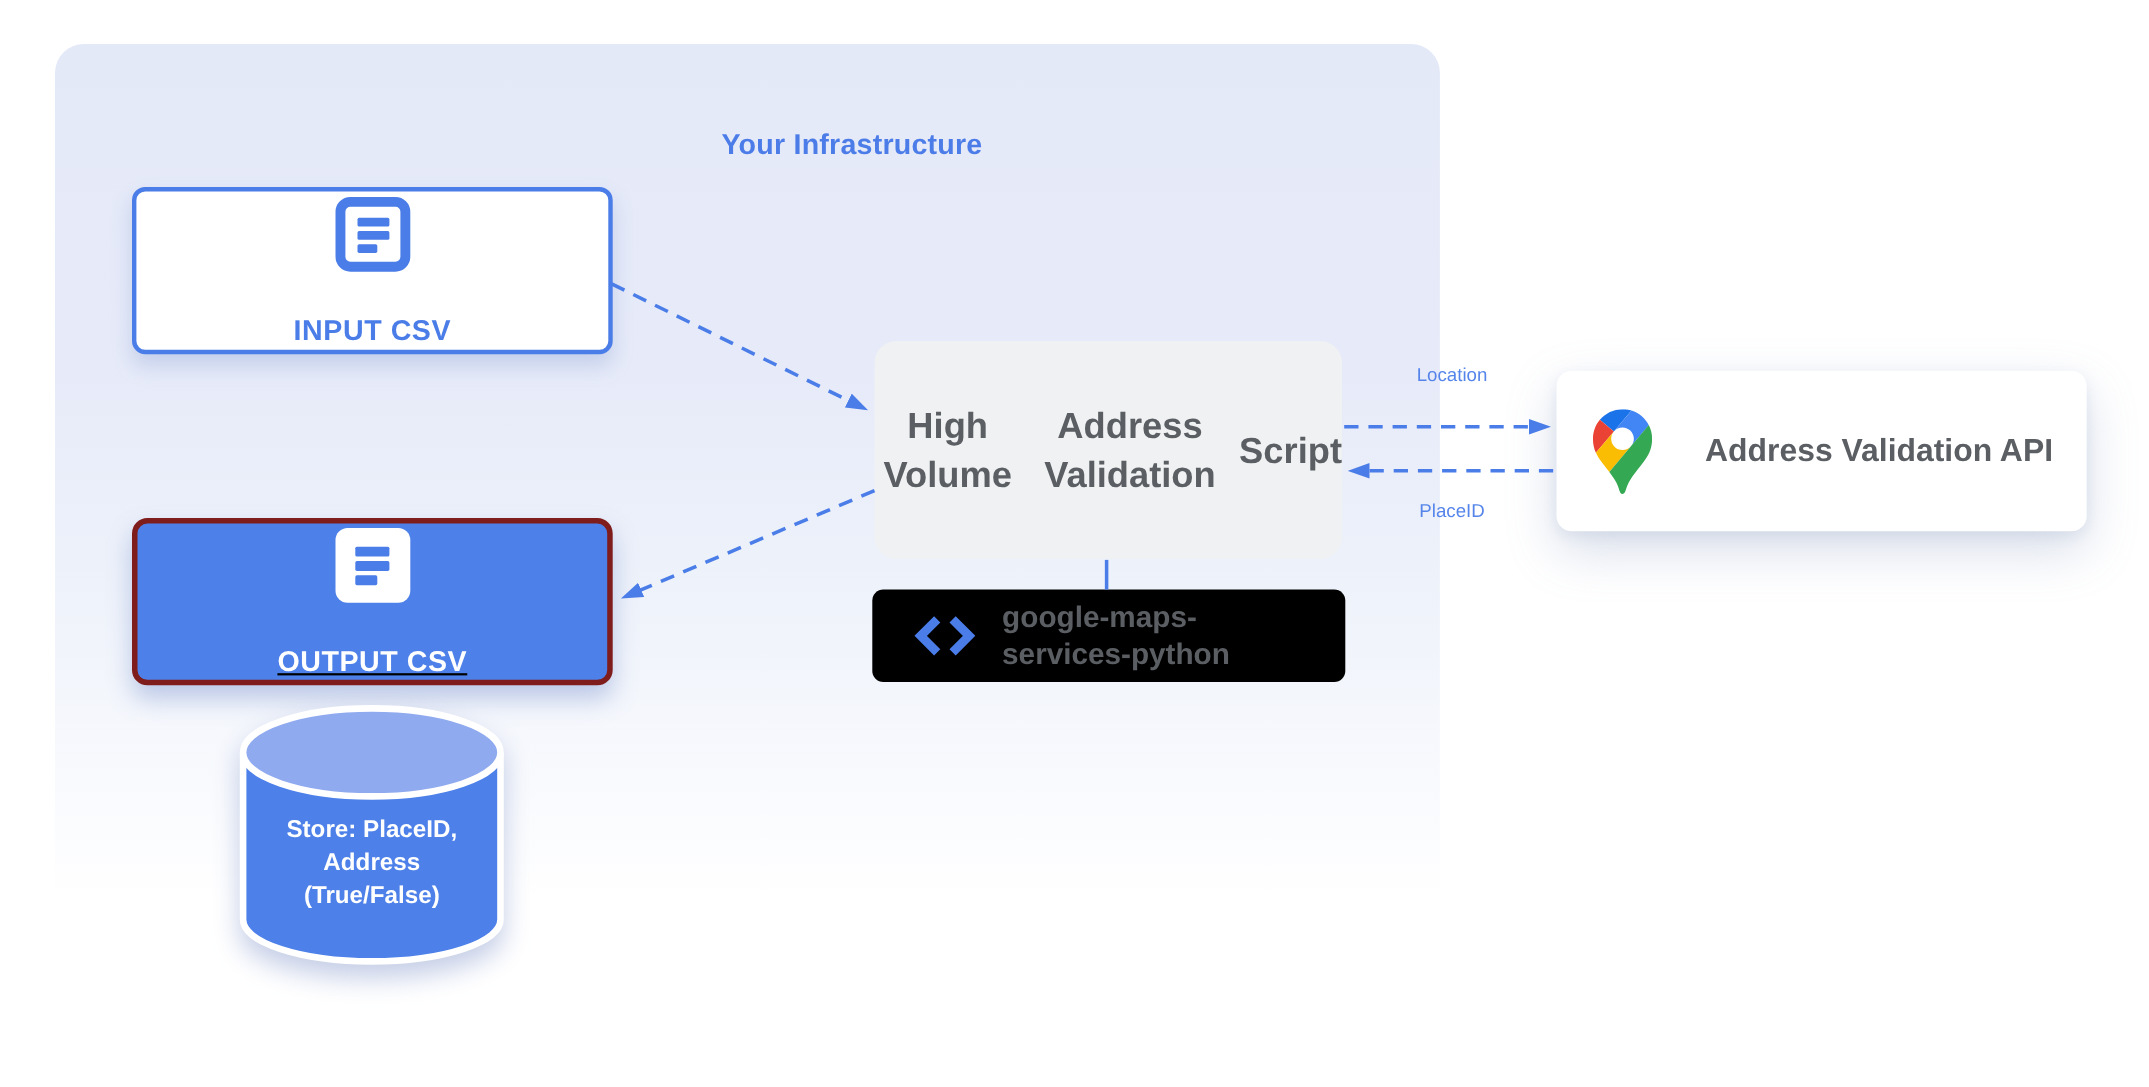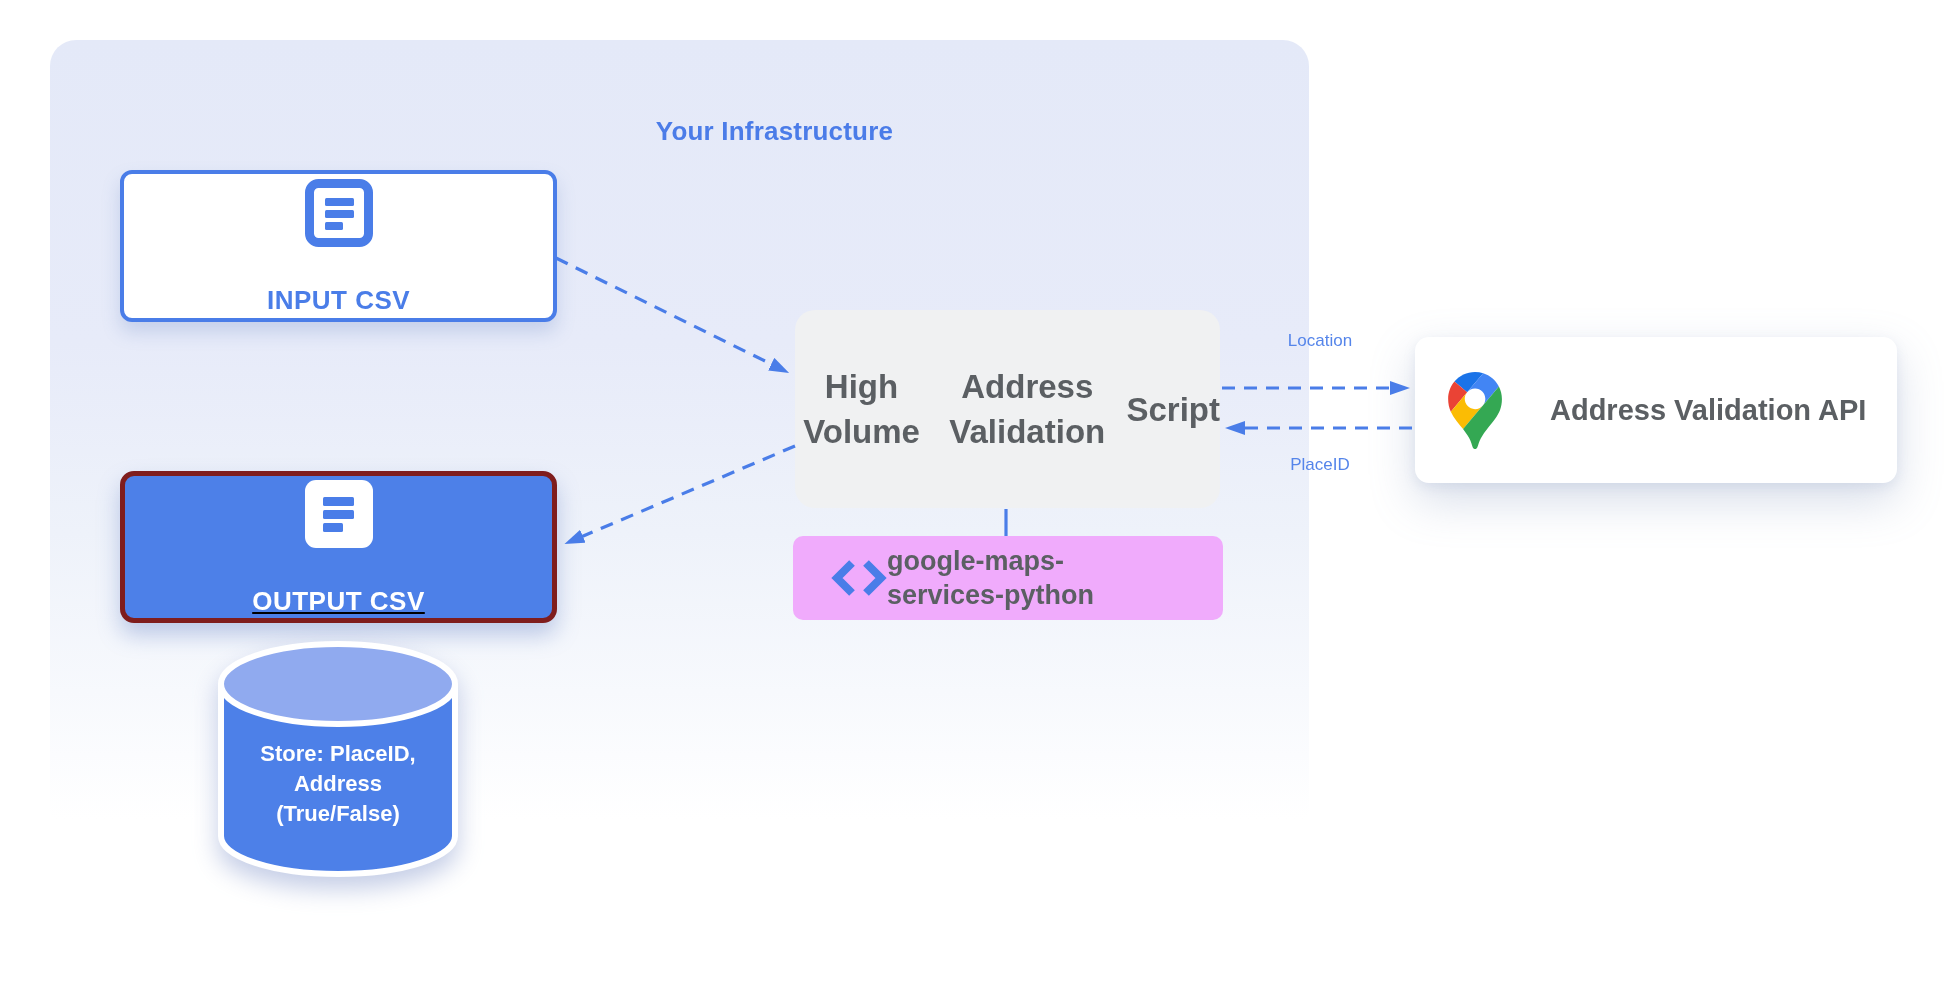--- a/index.html
+++ b/index.html
@@ -36,22 +36,22 @@
   .csv-box.output .csv-label{color:#fff;}
   
   .script-box{
     position:absolute;left:795px;top:310px;width:425px;height:198px;
     background:#f0f1f2;border-radius:20px;
     display:flex;align-items:center;justify-content:center;
     font-size:33px;line-height:45px;font-weight:bold;color:#5b5f63;text-align:center;
   }
   .lib-box{
     position:absolute;left:793px;top:536px;width:430px;height:84px;box-sizing:border-box;
-    background:#f0abfc;border-radius:10px;
-    display:flex;align-items:center;padding-left:38px;
+    background:#000000;border-radius:10px;
+    display:flex;align-items:center;gap:24px;padding-left:38px;
   }
   .lib-text{font-size:27px;line-height:34px;font-weight:bold;color:#5b5f63;}
   
   .api-box{
     position:absolute;left:1415px;top:337px;width:482px;height:146px;box-sizing:border-box;
     background:#fff;border-radius:14px;
     box-shadow:0 18px 45px rgba(125,145,185,.30),0 4px 12px rgba(125,145,185,.15);
     display:flex;align-items:center;gap:48px;padding-left:33px;
   }
   .api-label{font-size:29px;font-weight:bold;color:#5b5f63;}

